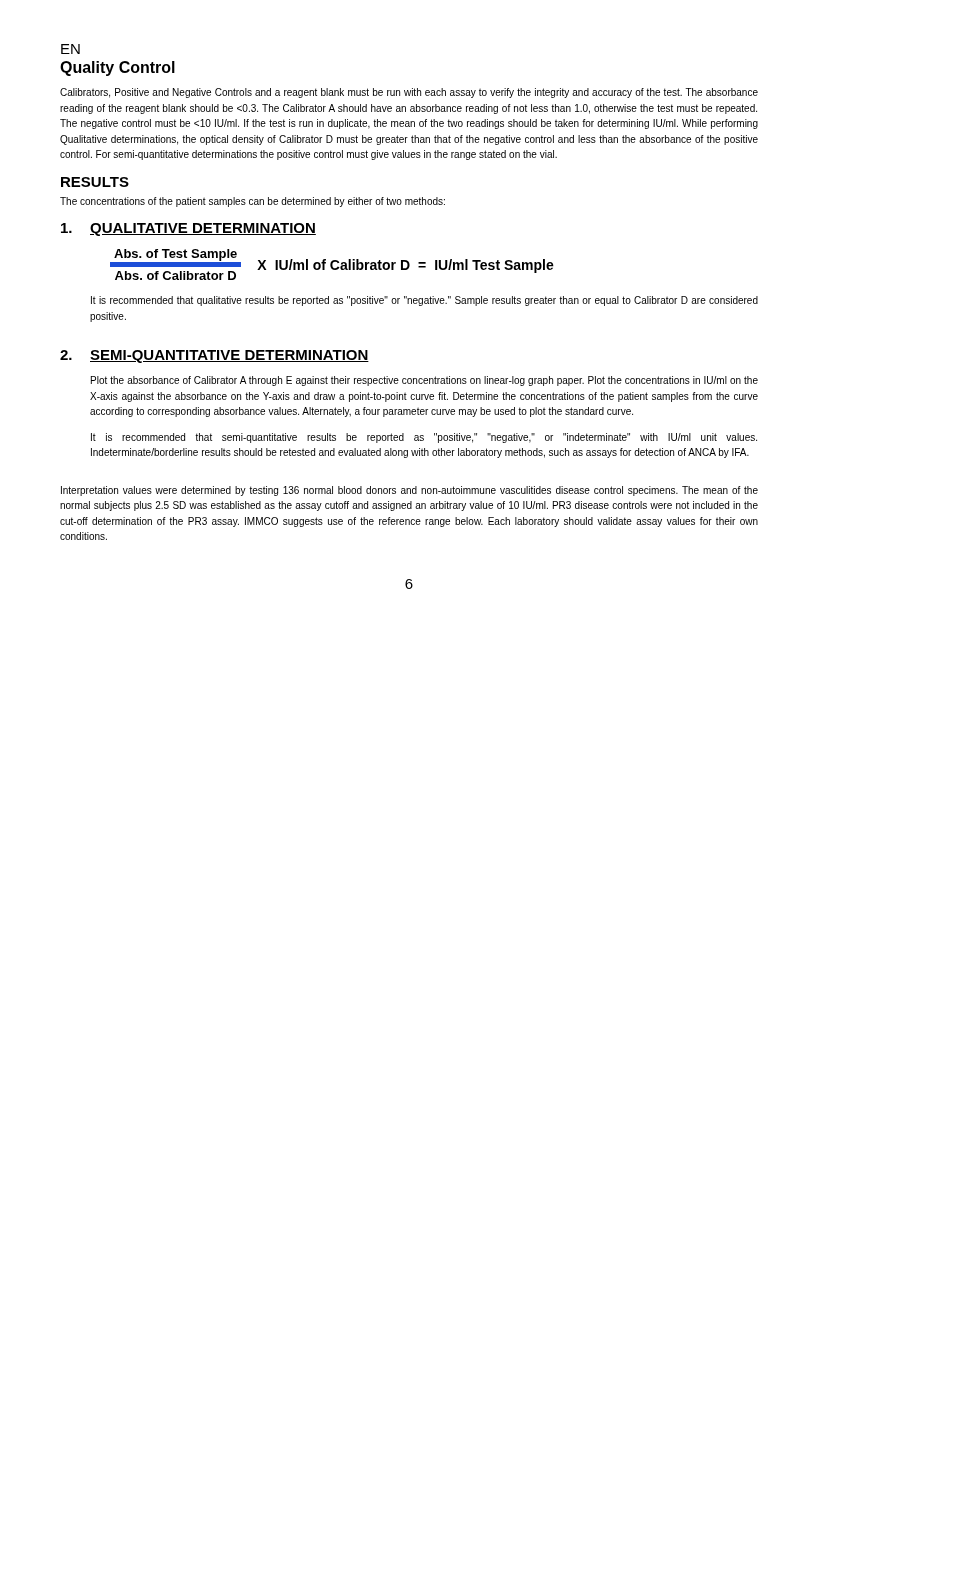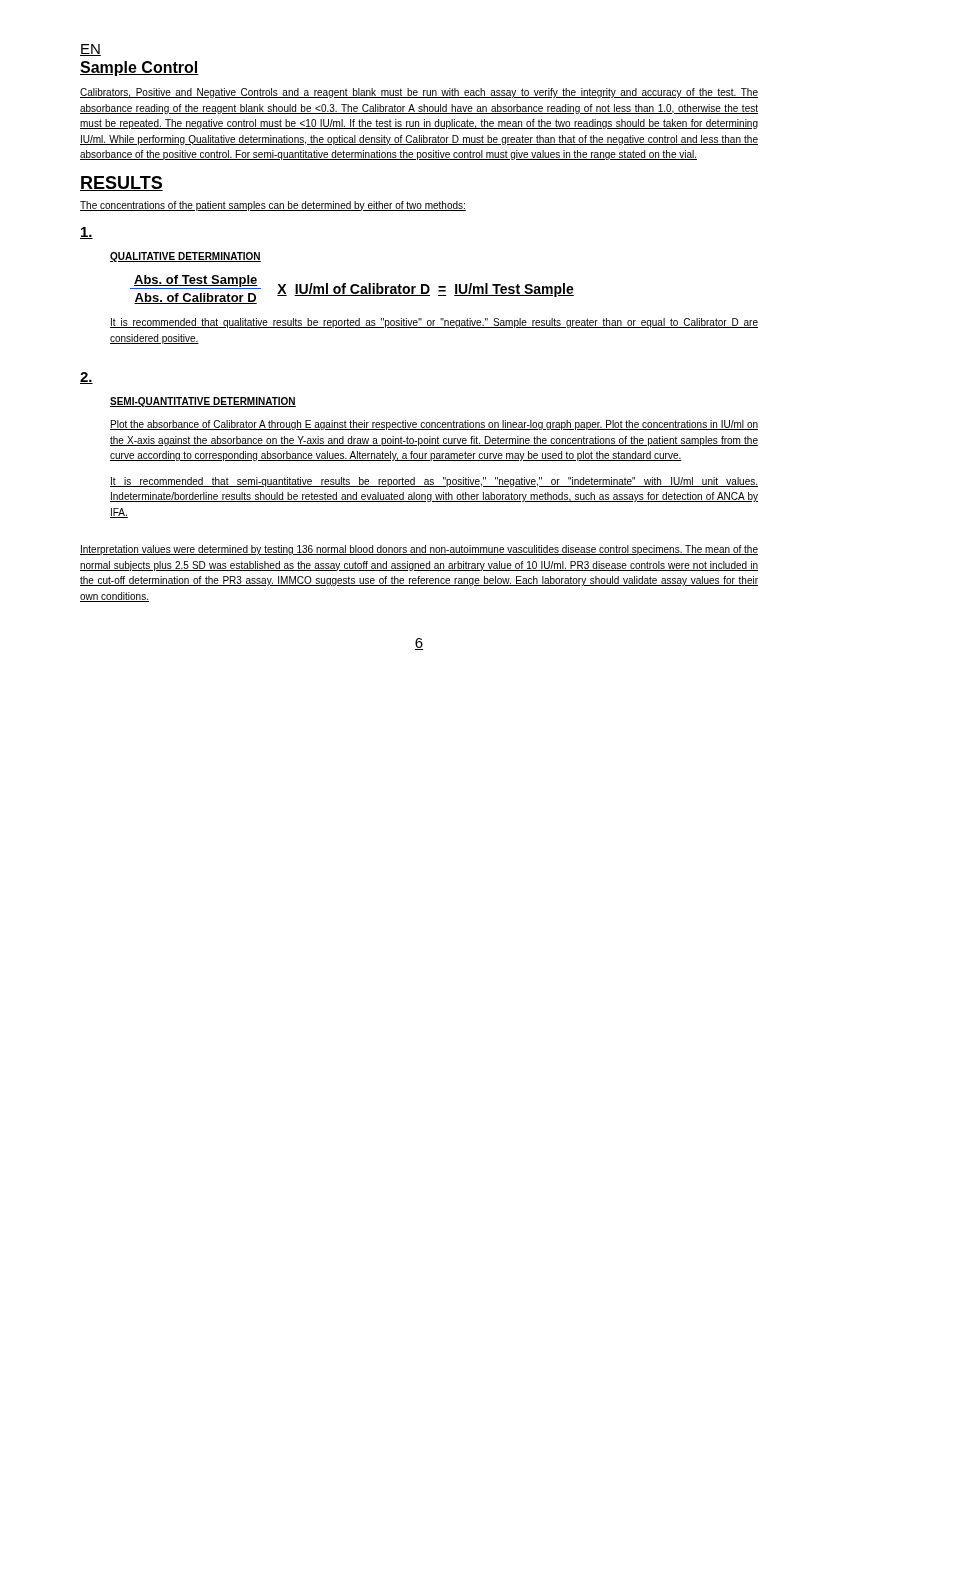--- a/index.html
+++ b/index.html
@@ -11,43 +11,42 @@
       background: #ffffff;
       font-family: Arial, sans-serif;
       font-size: 15px;
       color: #000000;
       width: 960px;
       min-height: 1581px;
     }
     .page {
       width: 838px;
       min-height: 1581px;
-      padding: 40px 80px 60px 80px;
+      padding: 40px 80px 60px 60px;
       background: #ffffff;
       position: relative;
-      text-decoration: underline;
     }
     .lang-label {
       font-size: 15px;
       font-weight: normal;
       margin-bottom: 2px;
     }
     .section-title {
       font-size: 16px;
       font-weight: bold;
       margin-bottom: 8px;
     }
     .paragraph {
       font-size: 10px;
       line-height: 1.55;
       text-align: justify;
       margin-bottom: 10px;
     }
     .results-heading {
-      font-size: 18px;
+      font-size: 15px;
       font-weight: bold;
       margin-top: 8px;
       margin-bottom: 4px;
     }
     .calculations-heading {
       font-size: 16px;
       font-weight: bold;
       margin-bottom: 10px;
     }
     .numbered-item {
@@ -60,37 +59,36 @@
       font-weight: bold;
       min-width: 30px;
       padding-top: 0px;
     }
     .numbered-item .content {
       flex: 1;
     }
     .underline-bold {
       font-weight: bold;
       text-decoration: underline;
-      font-size: 10px;
-      margin-top: 28px;
+      font-size: 15px;
     }
     .formula-block {
       margin: 10px 0 10px 20px;
     }
     .formula-fraction {
       display: inline-flex;
       flex-direction: column;
       align-items: center;
       vertical-align: middle;
       margin-right: 8px;
     }
     .formula-fraction .numerator {
       font-size: 13px;
       font-weight: bold;
-      border-bottom: 1px solid #1d4ed8;
+      border-bottom: 5px solid #1d4ed8;
       padding: 0 4px 1px 4px;
       white-space: nowrap;
     }
     .formula-fraction .denominator {
       font-size: 13px;
       font-weight: bold;
       padding: 1px 4px 0 4px;
       white-space: nowrap;
     }
     .formula-row {
@@ -115,21 +113,21 @@
       font-size: 15px;
     }
   </style>
 </head>
 <body>
 
 <div class="page">
 
   <div class="lang-label">EN</div>
 
-  <div class="section-title">Sample Control</div>
+  <div class="section-title">Quality Control</div>
   <p class="paragraph">Calibrators, Positive and Negative Controls and a reagent blank must be run with each assay to verify the integrity and accuracy of the test. The absorbance reading of the reagent blank should be &lt;0.3. The Calibrator A should have an absorbance reading of not less than 1.0, otherwise the test must be repeated. The negative control must be &lt;10 IU/ml. If the test is run in duplicate, the mean of the two readings should be taken for determining IU/ml. While performing Qualitative determinations, the optical density of Calibrator D must be greater than that of the negative control and less than the absorbance of the positive control. For semi-quantitative determinations the positive control must give values in the range stated on the vial.</p>
 
   <div class="results-heading">RESULTS</div>
   <p class="paragraph">The concentrations of the patient samples can be determined by either of two methods:</p>
 
   <div class="numbered-item">
     <span class="num">1.</span>
     <div class="content">
       <div class="underline-bold">QUALITATIVE DETERMINATION</div>
 

